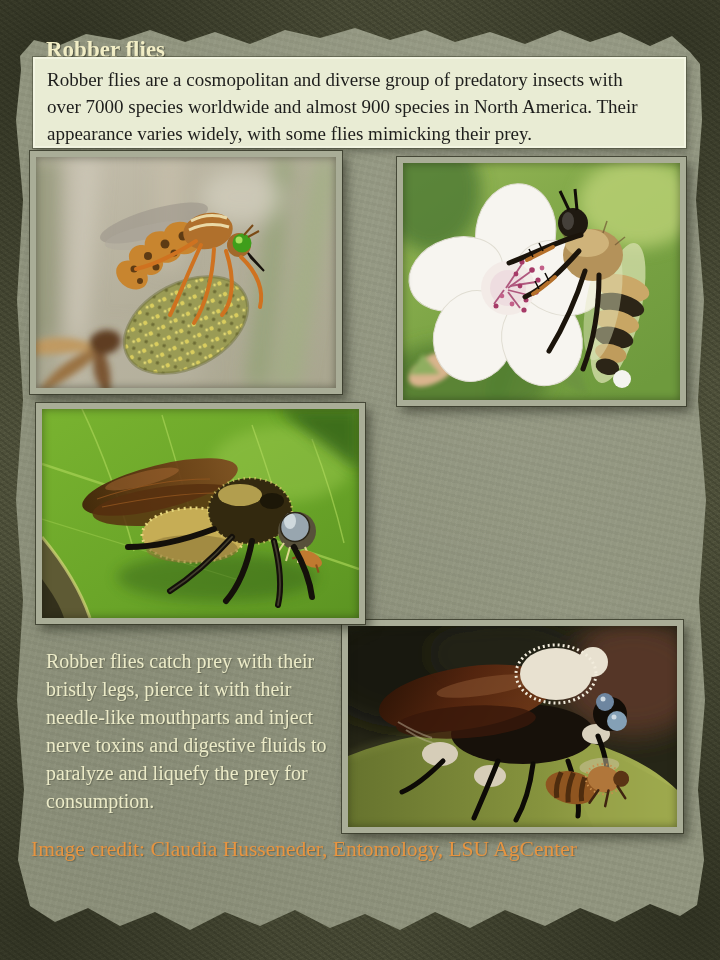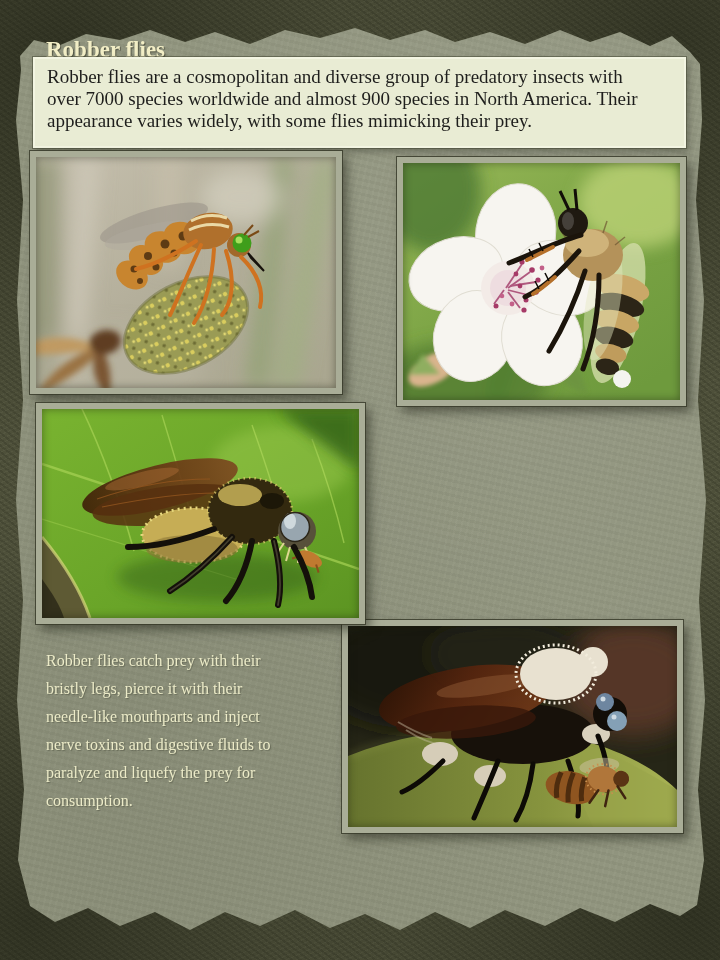--- a/index.html
+++ b/index.html
@@ -45,21 +45,21 @@
     position:absolute;left:46px;top:22px;width:400px;
     font-size:23px;font-weight:bold;color:#f2eec6;
     text-shadow:1px 1px 1px rgba(40,42,28,.6);
   }
   .intro-box{
     position:absolute;left:33px;top:57px;width:653px;height:91px;
     background:#e9ecd4;border:2px solid #f3f5e2;box-sizing:border-box;
     box-shadow:0 0 0 1px rgba(70,72,52,.55), 3px 4px 7px rgba(35,37,25,.35);
   }
   .intro-box p{
-    margin:0;padding:7px 12px;font-size:19px;line-height:22px;color:#1e1e1c;
+    margin:0;padding:7px 12px;font-size:19px;line-height:27px;color:#1e1e1c;
   }
   .prelines{white-space:pre-line;}
   .photo{
     position:absolute;border:6px solid #a9ad97;background:#777b66;box-sizing:border-box;
     outline:1px solid rgba(58,60,44,.85);
     box-shadow:5px 6px 10px rgba(24,26,16,.5);
   }
   .photo::after{
     content:"";position:absolute;inset:0;pointer-events:none;
     box-shadow:inset 0 0 8px rgba(20,22,12,.45);
@@ -67,21 +67,21 @@
   .photo svg{display:block;width:100%;height:100%;}
   .photo1{left:30px;top:151px;width:312px;height:243px;z-index:2;}
   .photo2{left:397px;top:157px;width:289px;height:249px;z-index:2;}
   .photo3{left:36px;top:403px;width:329px;height:221px;z-index:4;}
   .photo4{left:342px;top:620px;width:341px;height:213px;z-index:3;}
   .caption{
     position:absolute;margin:0;color:#ecebc8;
     text-shadow:1px 1px 1px rgba(40,42,28,.35);
   }
   .caption-right{left:403px;top:414px;width:300px;font-size:20px;line-height:29px;}
-  .caption-left{left:46px;top:647px;width:330px;font-size:16px;line-height:28px;}
+  .caption-left{left:46px;top:647px;width:330px;font-size:20px;line-height:28px;}
   .footer{position:absolute;left:31px;top:836px;width:672px;z-index:5;}
   .footer p{margin:0;font-size:21.5px;line-height:26.5px;}
   .footer-info,.footer-url{color:#f3f3ec;text-shadow:1px 1px 1px rgba(40,42,28,.4);}
   .footer-credit{color:#e79440;text-shadow:1px 1px 1px rgba(40,42,28,.35);}
 </style>
 </head>
 <body>
 
 <div class="stage">
   <div class="bg-outer"></div>
@@ -441,14 +441,15 @@
   </div>
 
   <p class="caption caption-left prelines">Robber flies catch prey with their
 bristly legs, pierce it with their
 needle-like mouthparts and inject
 nerve toxins and digestive fluids to
 paralyze and liquefy the prey for
 consumption.</p>
 
   <div class="footer">
+    <p class="footer-credit">Image credit: Claudia Husseneder, Entomology, LSU AgCenter</p>
   </div>
 </div>
 
 </body></html>

